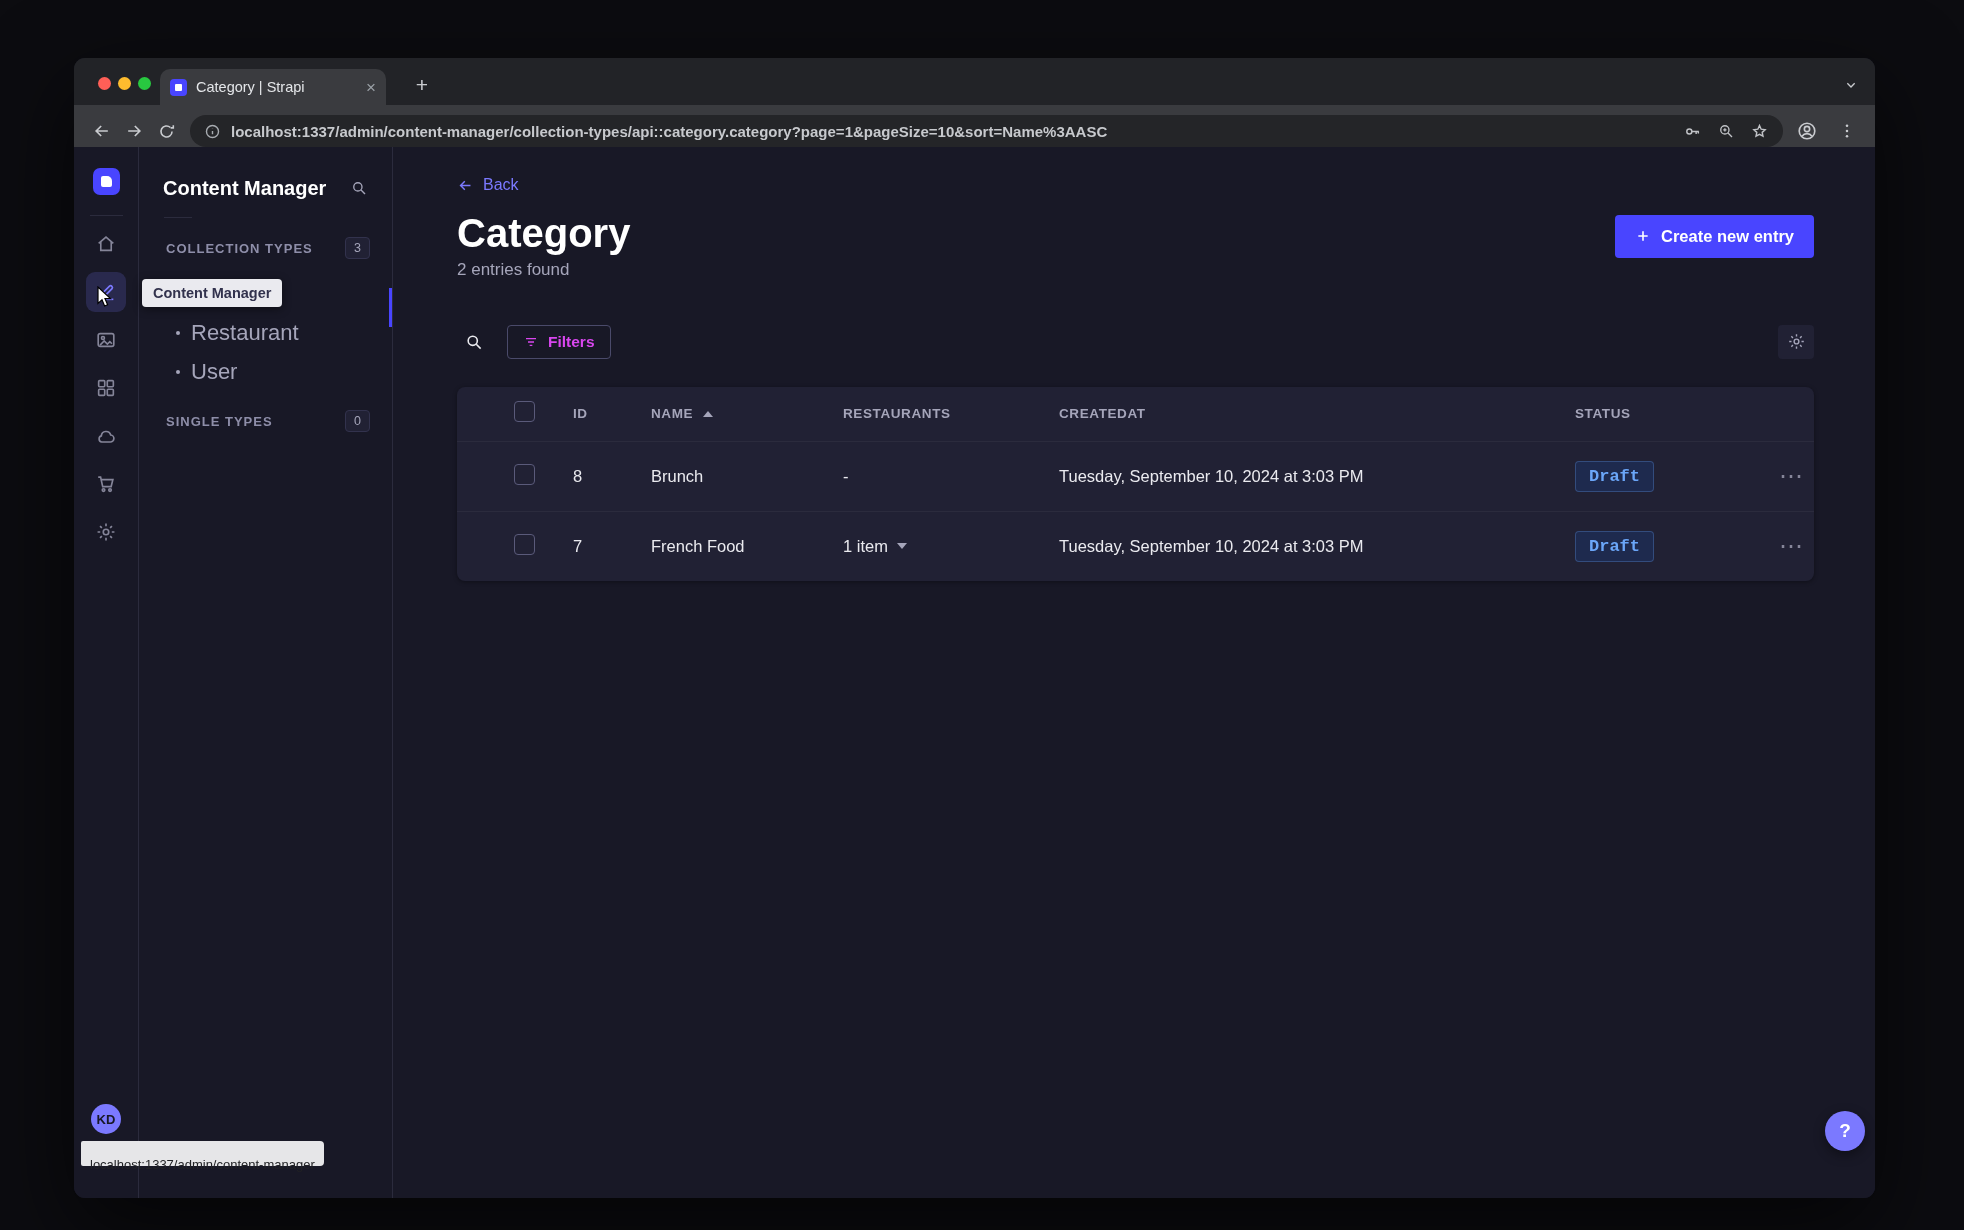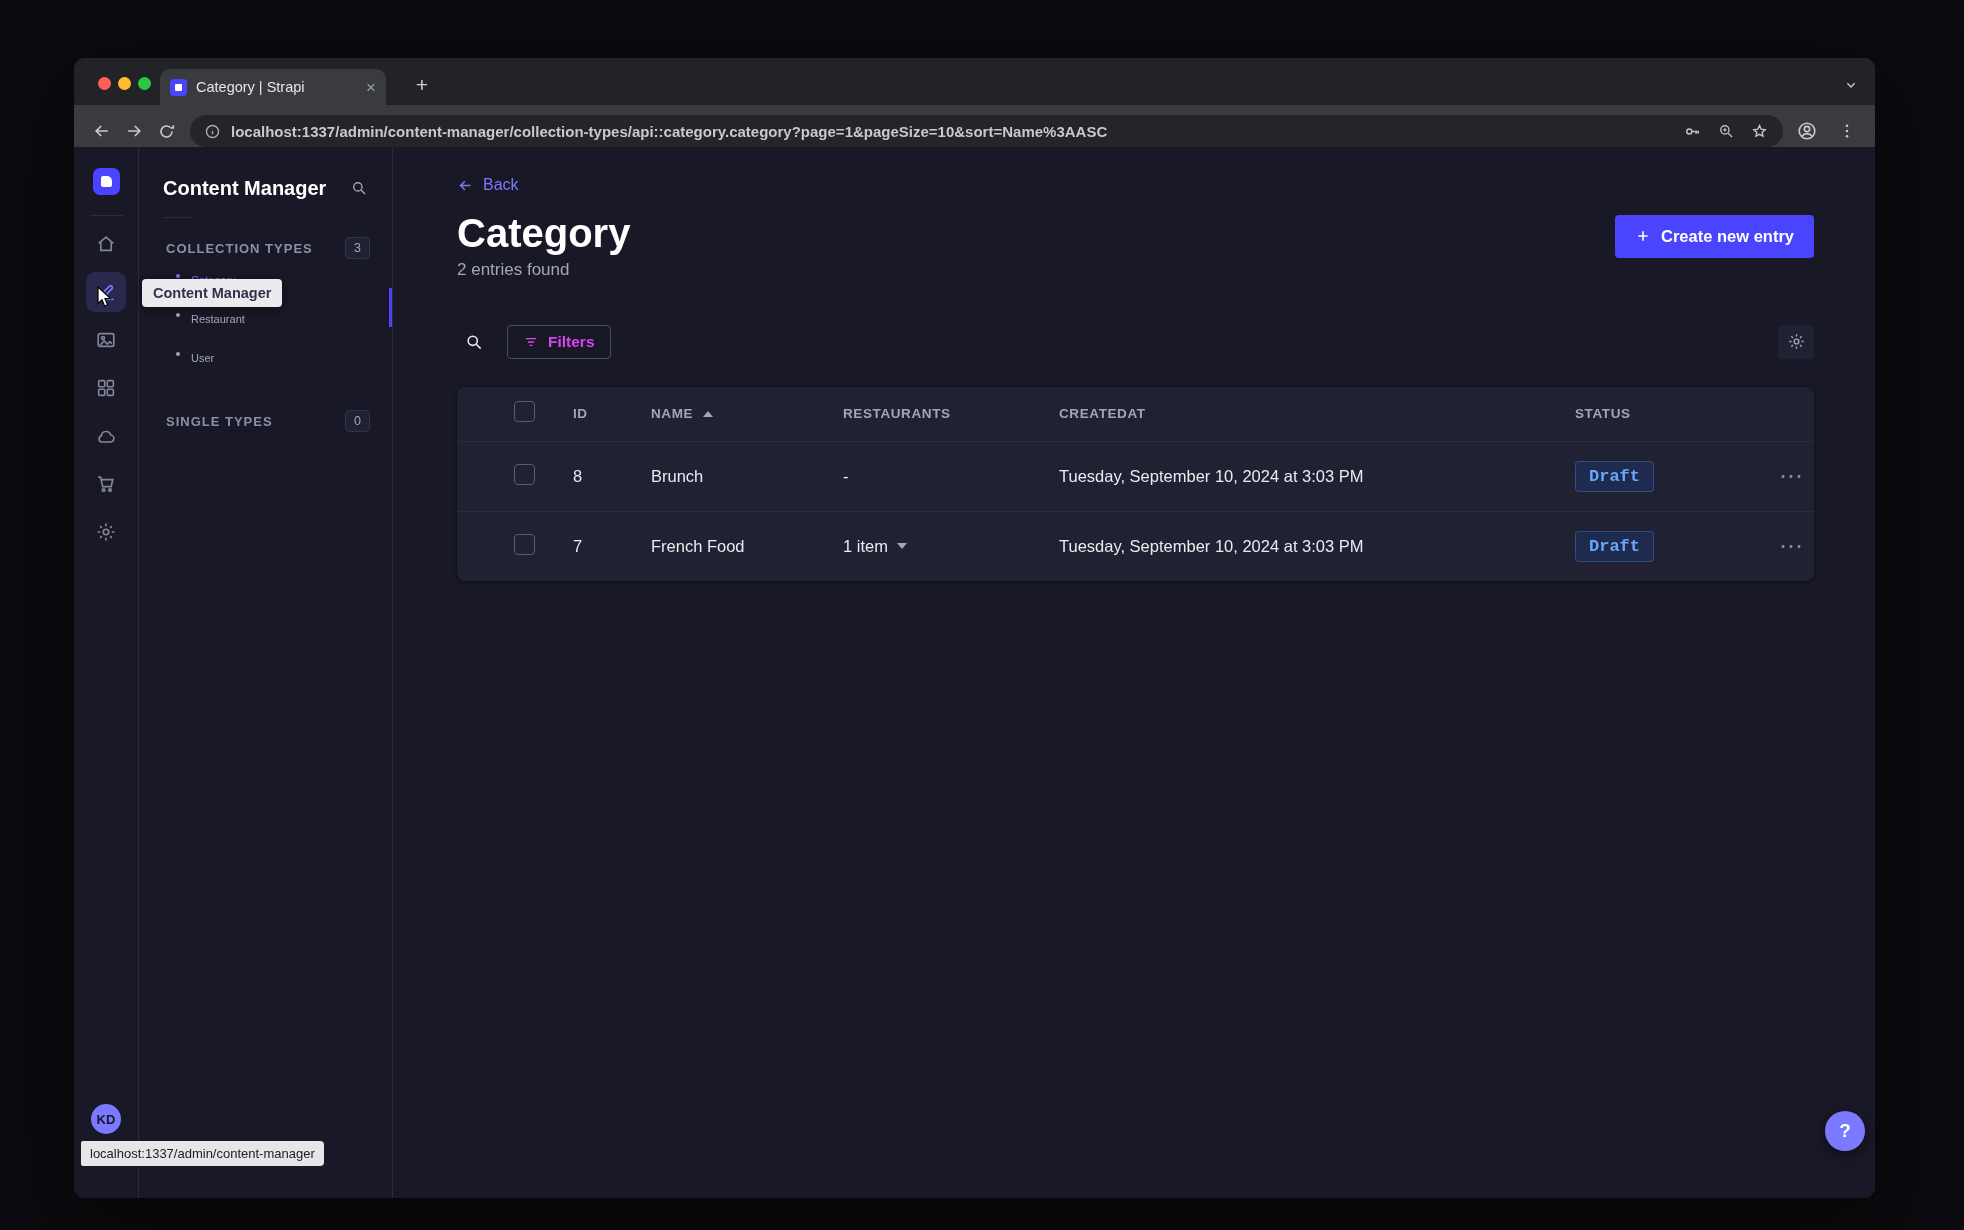--- a/index.html
+++ b/index.html
@@ -64,22 +64,22 @@
   .subnav-title { font-size:20px; font-weight:bold; color:#ffffff; }
   .subnav-search { color:#a5a5ba; display:flex; }
   .subnav-divider { height:1px; width:28px; background:#2b2b3d; margin:12px 0 0 25px; }
   .section-head { display:flex; align-items:center; justify-content:space-between;
                   padding:0 22px 0 27px; height:24px; margin-top:18px; }
   .section-label { font-size:13px; font-weight:bold; letter-spacing:1px; color:#8e8ea9; }
   .count-badge { min-width:25px; height:22px; border-radius:4px; background:#212134; border:1px solid #32324d;
                  color:#a5a5ba; font-size:12.5px; display:flex; align-items:center; justify-content:center;
                  padding:0 5px; }
   .subnav-items { margin-top:14px; }
-  .subnav-item { height:39px; display:flex; gap:11px; padding-left:37px;
-                 font-size:11px; color:#a5a5ba; cursor:default; }
+  .subnav-item { height:39px; display:flex; align-items:center; gap:11px; padding-left:37px;
+                 font-size:22px; color:#a5a5ba; cursor:default; }
   .subnav-item .bullet { width:4px; height:4px; border-radius:50%; background:currentColor; flex-shrink:0; }
   .subnav-item.active { color:#7b79ff; }
   .active-bar { position:absolute; right:0; top:141px; width:3px; height:39px; background:#4945ff; }
 
   
   .main { flex:1; padding:29px 61px 0 64px; position:relative; min-width:0; }
   .back-row { display:inline-flex; align-items:center; gap:9px; color:#7b79ff; font-size:16px; }
   .title-row { display:flex; justify-content:space-between; align-items:flex-start; margin-top:13px; }
   .page-title { font-size:40px; line-height:44px; font-weight:bold; color:#ffffff; }
   .subtitle { margin-top:5px; font-size:17px; color:#a5a5ba; }
@@ -114,21 +114,21 @@
   .row-actions { color:#858599; font-size:24px; line-height:1; background:none; border:none;
                  padding:4px 8px; font-family:inherit; }
 
   
   .help-fab { position:absolute; right:10px; bottom:47px; width:40px; height:40px; border-radius:50%;
               background:#7b79ff; color:#ffffff; font-size:19px; font-weight:bold; border:none;
               display:flex; align-items:center; justify-content:center; box-shadow:0 4px 12px rgba(0,0,0,.4); }
   .tooltip { position:absolute; left:68px; top:221px; height:28px; line-height:28px; padding:0 11px;
              background:#eaeaef; color:#32324d; font-size:14.5px; font-weight:600; border-radius:4px;
              box-shadow:0 2px 10px rgba(0,0,0,.45); z-index:40; white-space:nowrap; }
-  .status-bubble { position:absolute; left:7px; bottom:32px; height:25px; line-height:25px; padding:0 9px;
+  .status-bubble { position:absolute; left:7px; bottom:32px; height:25px; line-height:25px; padding:11px 9px;
                    background:#e6e6e8; color:#202124; font-size:13px; border-radius:2px 4px 4px 2px;
                    z-index:50; white-space:nowrap; }
   .cursor { position:absolute; left:20px; top:228px; z-index:60; }
 
   svg.i { display:block; }
 </style>
 </head>
 <body>
 
 <div class="window">

